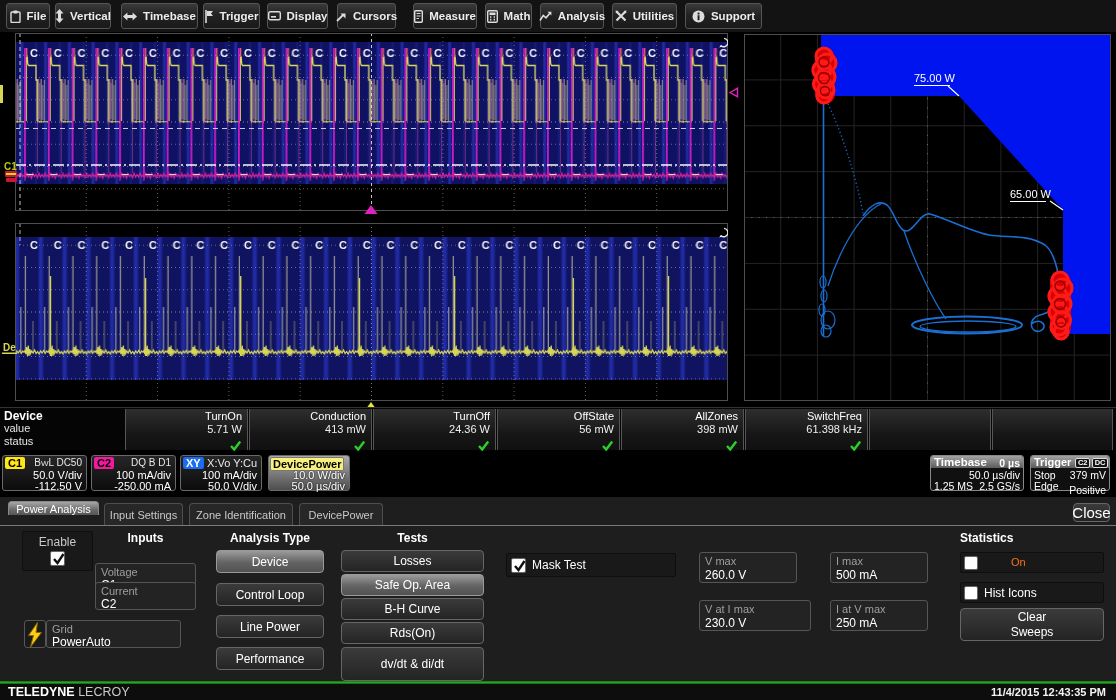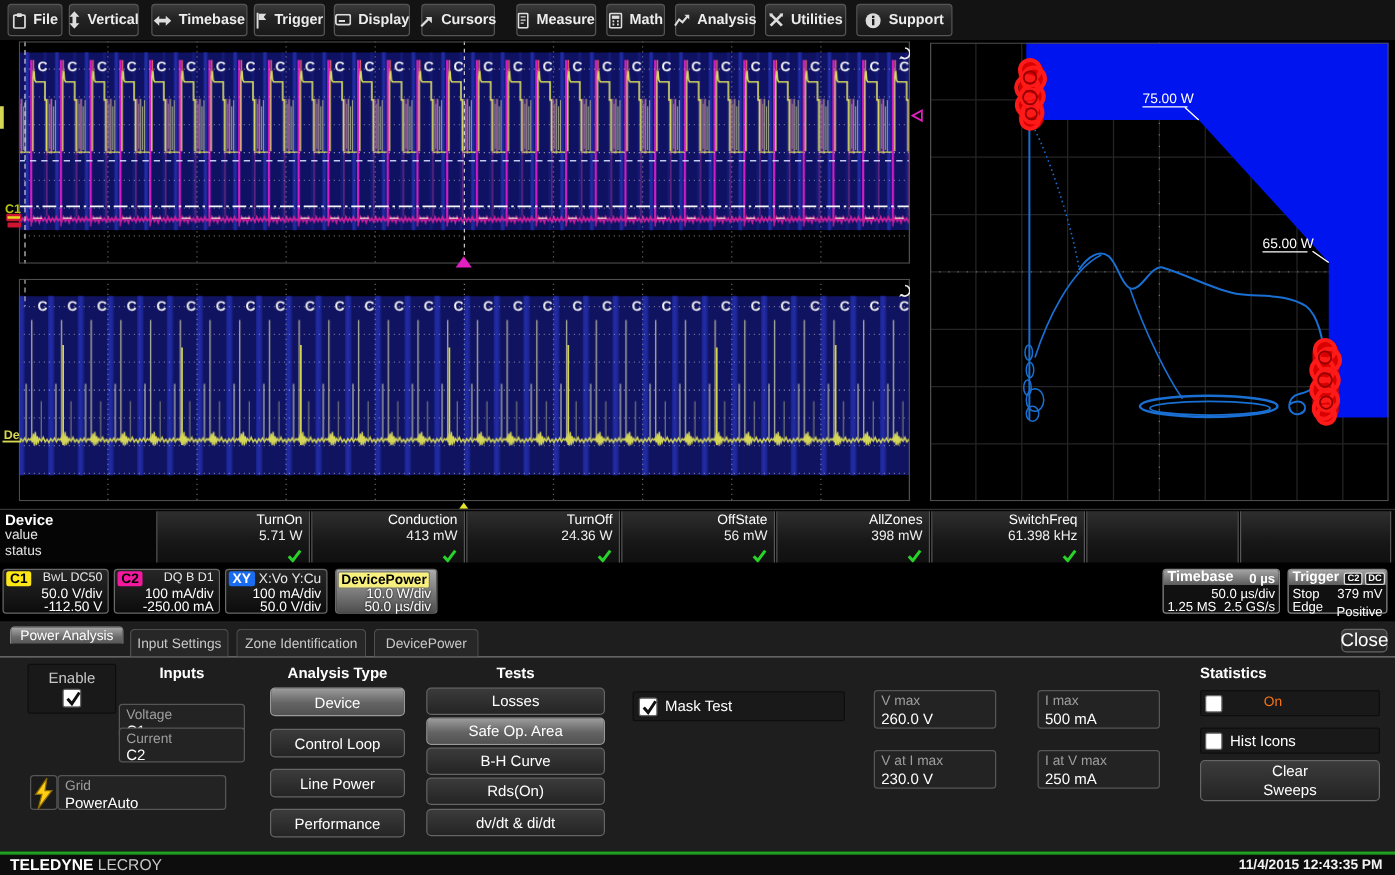--- a/index.html
+++ b/index.html
@@ -406,38 +406,38 @@
   <div class="pbtn pbtnsel" style="left:216px;top:53px;width:108px;height:23px;">Device</div>
   <div class="pbtn" style="left:216px;top:86px;width:108px;height:23px;">Control Loop</div>
   <div class="pbtn" style="left:216px;top:118px;width:108px;height:23px;">Line Power</div>
   <div class="pbtn" style="left:216px;top:150px;width:108px;height:23px;">Performance</div>
 
   <div class="hdr" style="left:341px;top:34px;width:143px;text-align:center;">Tests</div>
   <div class="pbtn" style="left:341px;top:53px;width:143px;height:22px;">Losses</div>
   <div class="pbtn pbtnsel" style="left:341px;top:77px;width:143px;height:22px;">Safe Op. Area</div>
   <div class="pbtn" style="left:341px;top:101px;width:143px;height:22px;">B-H Curve</div>
   <div class="pbtn" style="left:341px;top:125px;width:143px;height:22px;">Rds(On)</div>
-  <div class="pbtn" style="left:341px;top:150px;width:143px;height:22px;">dv/dt &amp; di/dt</div>
+  <div class="pbtn" style="left:341px;top:150px;width:143px;height:34px;">dv/dt &amp; di/dt</div>
 
   <div class="cbwrap" style="left:506px;top:56px;width:170px;height:24px;">
     <div class="cb" style="left:4px;top:4px;"><svg width="15" height="15">
             <path d="M3,7 l3.5,4 l6,-9" stroke="#111" stroke-width="2.4" fill="none"></path>
           </svg></div>
     <div class="abs" style="left:25px;top:4px;color:#fff;font-size:12px;">Mask Test</div>
   </div>
 
   <div class="fbox" style="left:699px;top:55px;width:98px;height:31px;">
     <div class="flab">V max</div>
         <div class="fval" style="top:15px;">260.0 V</div>
   </div>
   <div class="fbox" style="left:830px;top:55px;width:98px;height:31px;">
     <div class="flab">I max</div>
         <div class="fval" style="top:15px;">500 mA</div>
   </div>
-  <div class="fbox" style="left:699px;top:103px;width:98px;height:31px;">
+  <div class="fbox" style="left:699px;top:103px;width:112px;height:31px;">
     <div class="flab">V at I max</div>
         <div class="fval" style="top:15px;">230.0 V</div>
   </div>
   <div class="fbox" style="left:830px;top:103px;width:98px;height:31px;">
     <div class="flab">I at V max</div>
         <div class="fval" style="top:15px;">250 mA</div>
   </div>
 
   <div class="hdr" style="left:960px;top:34px;width:144px;text-align:left;">Statistics</div>
   <div class="cbwrap" style="left:960px;top:55px;width:144px;height:21px;">

